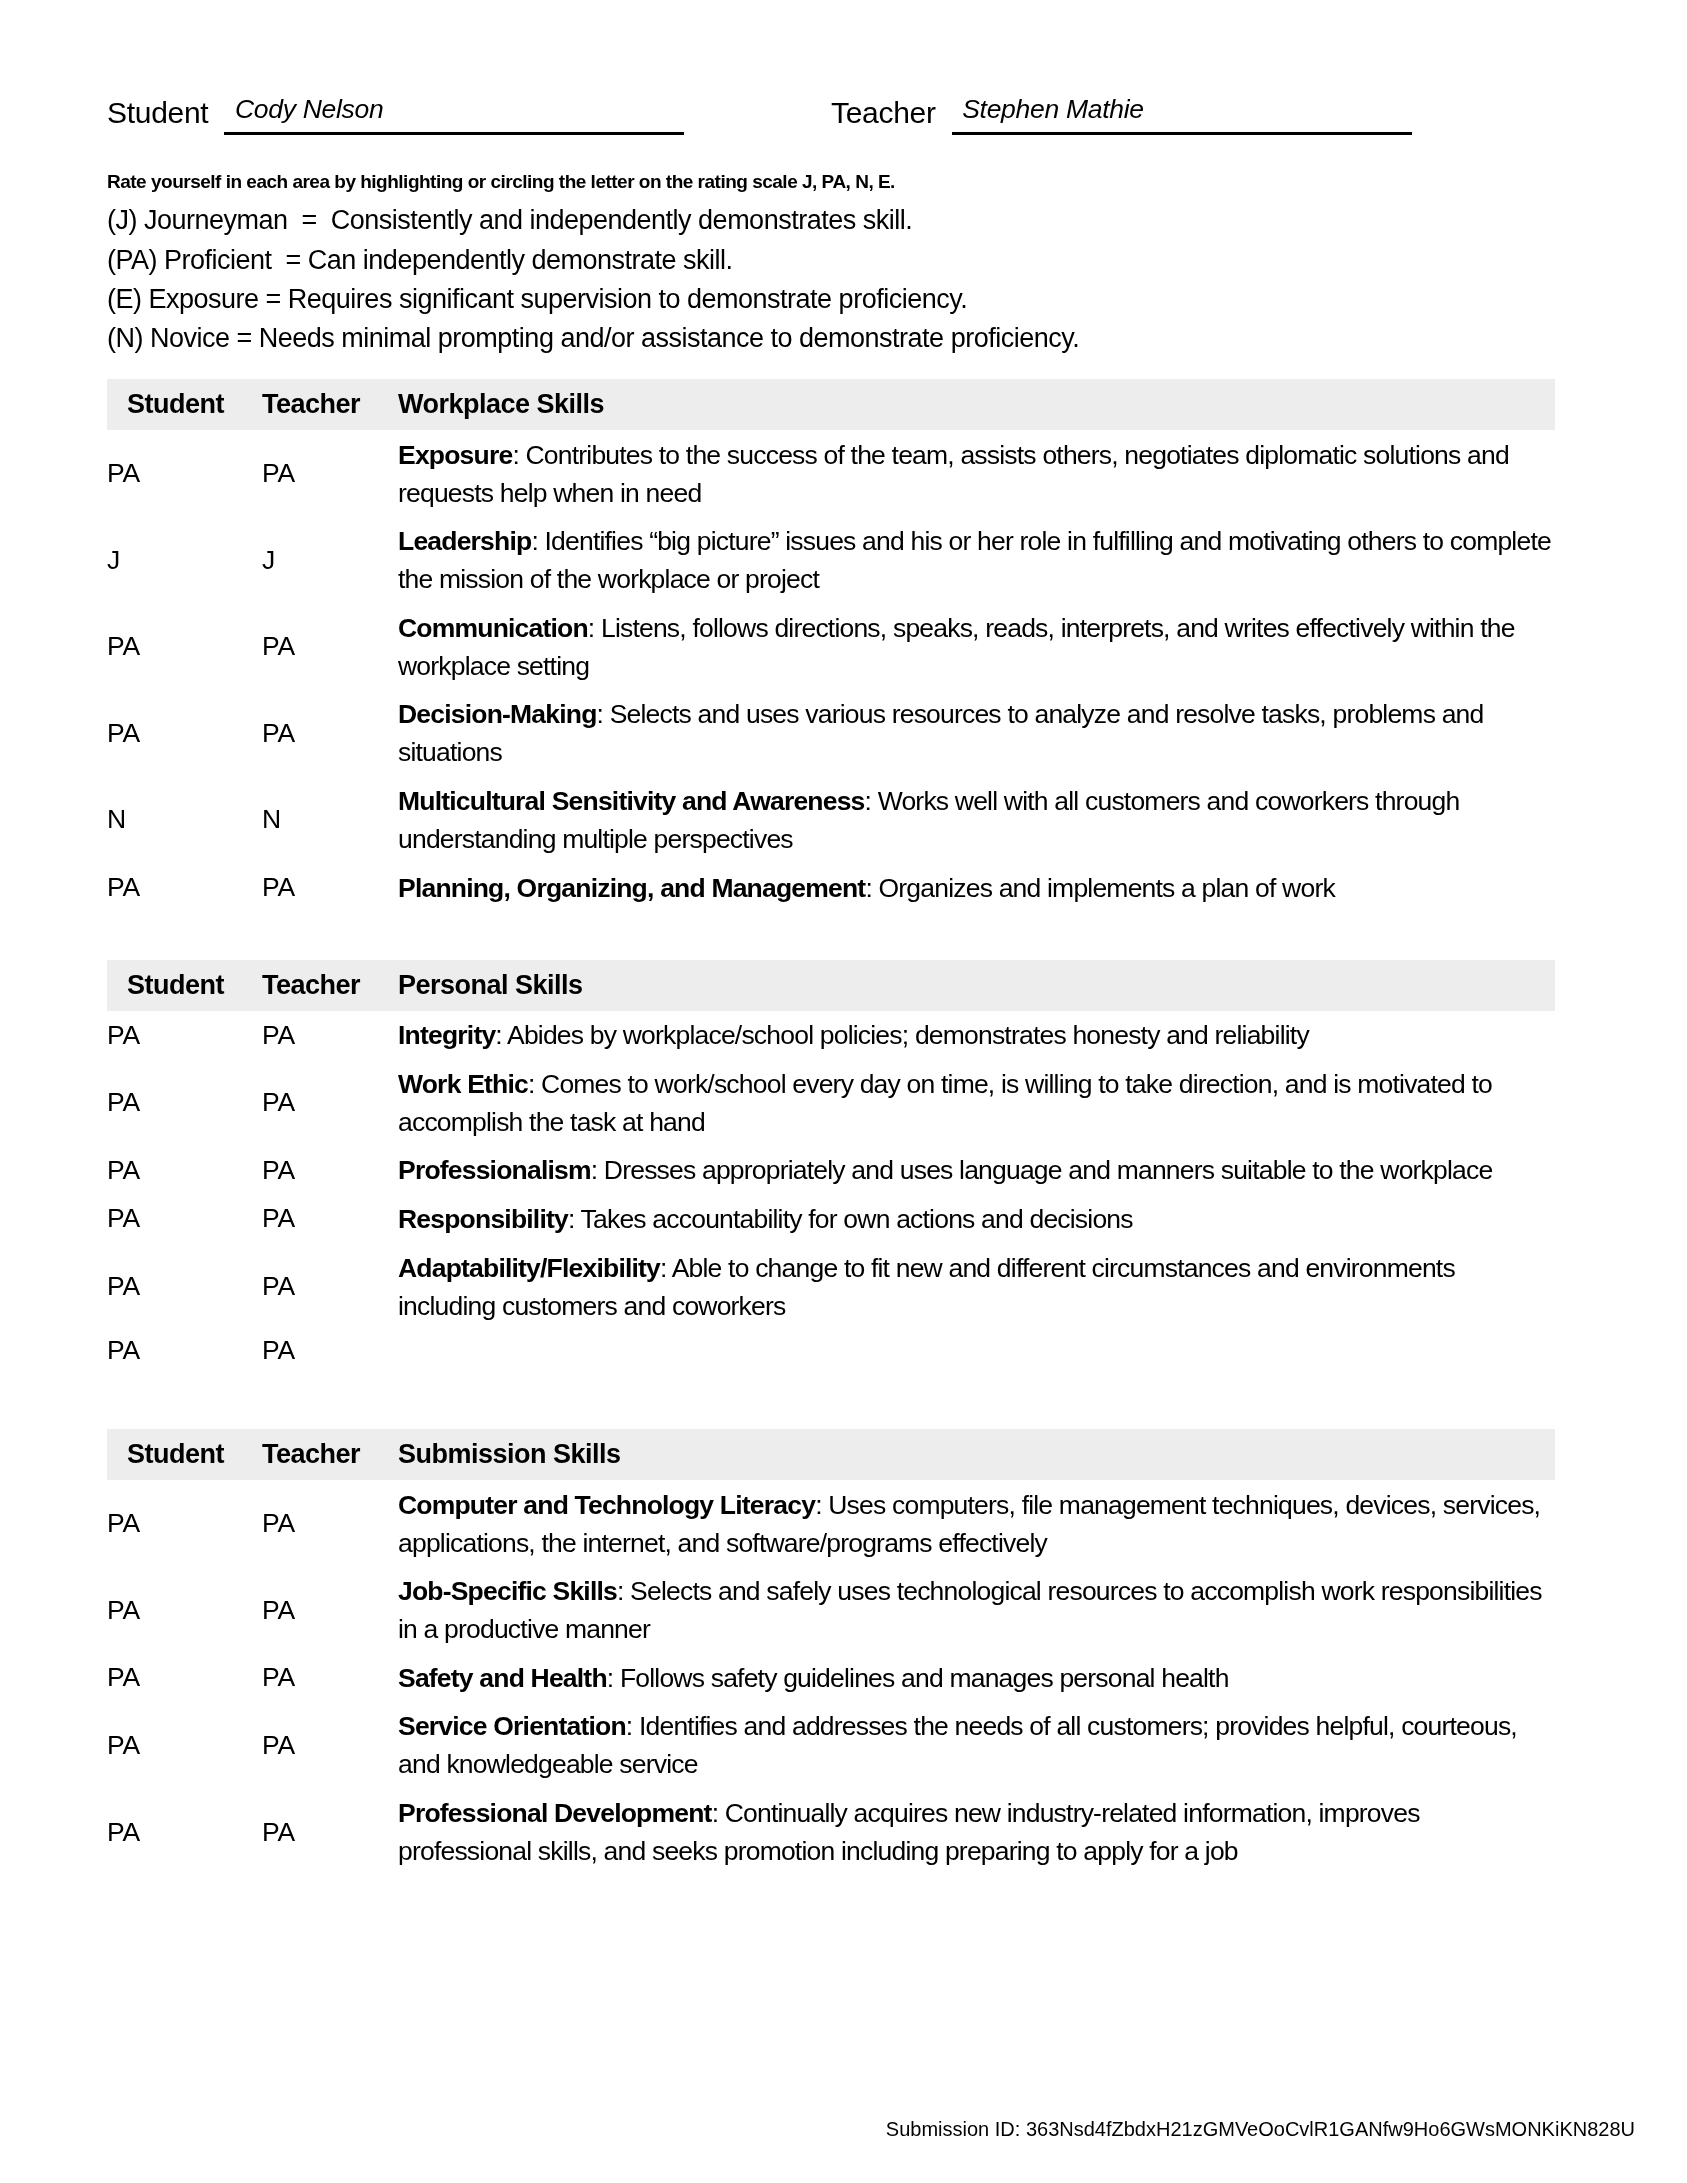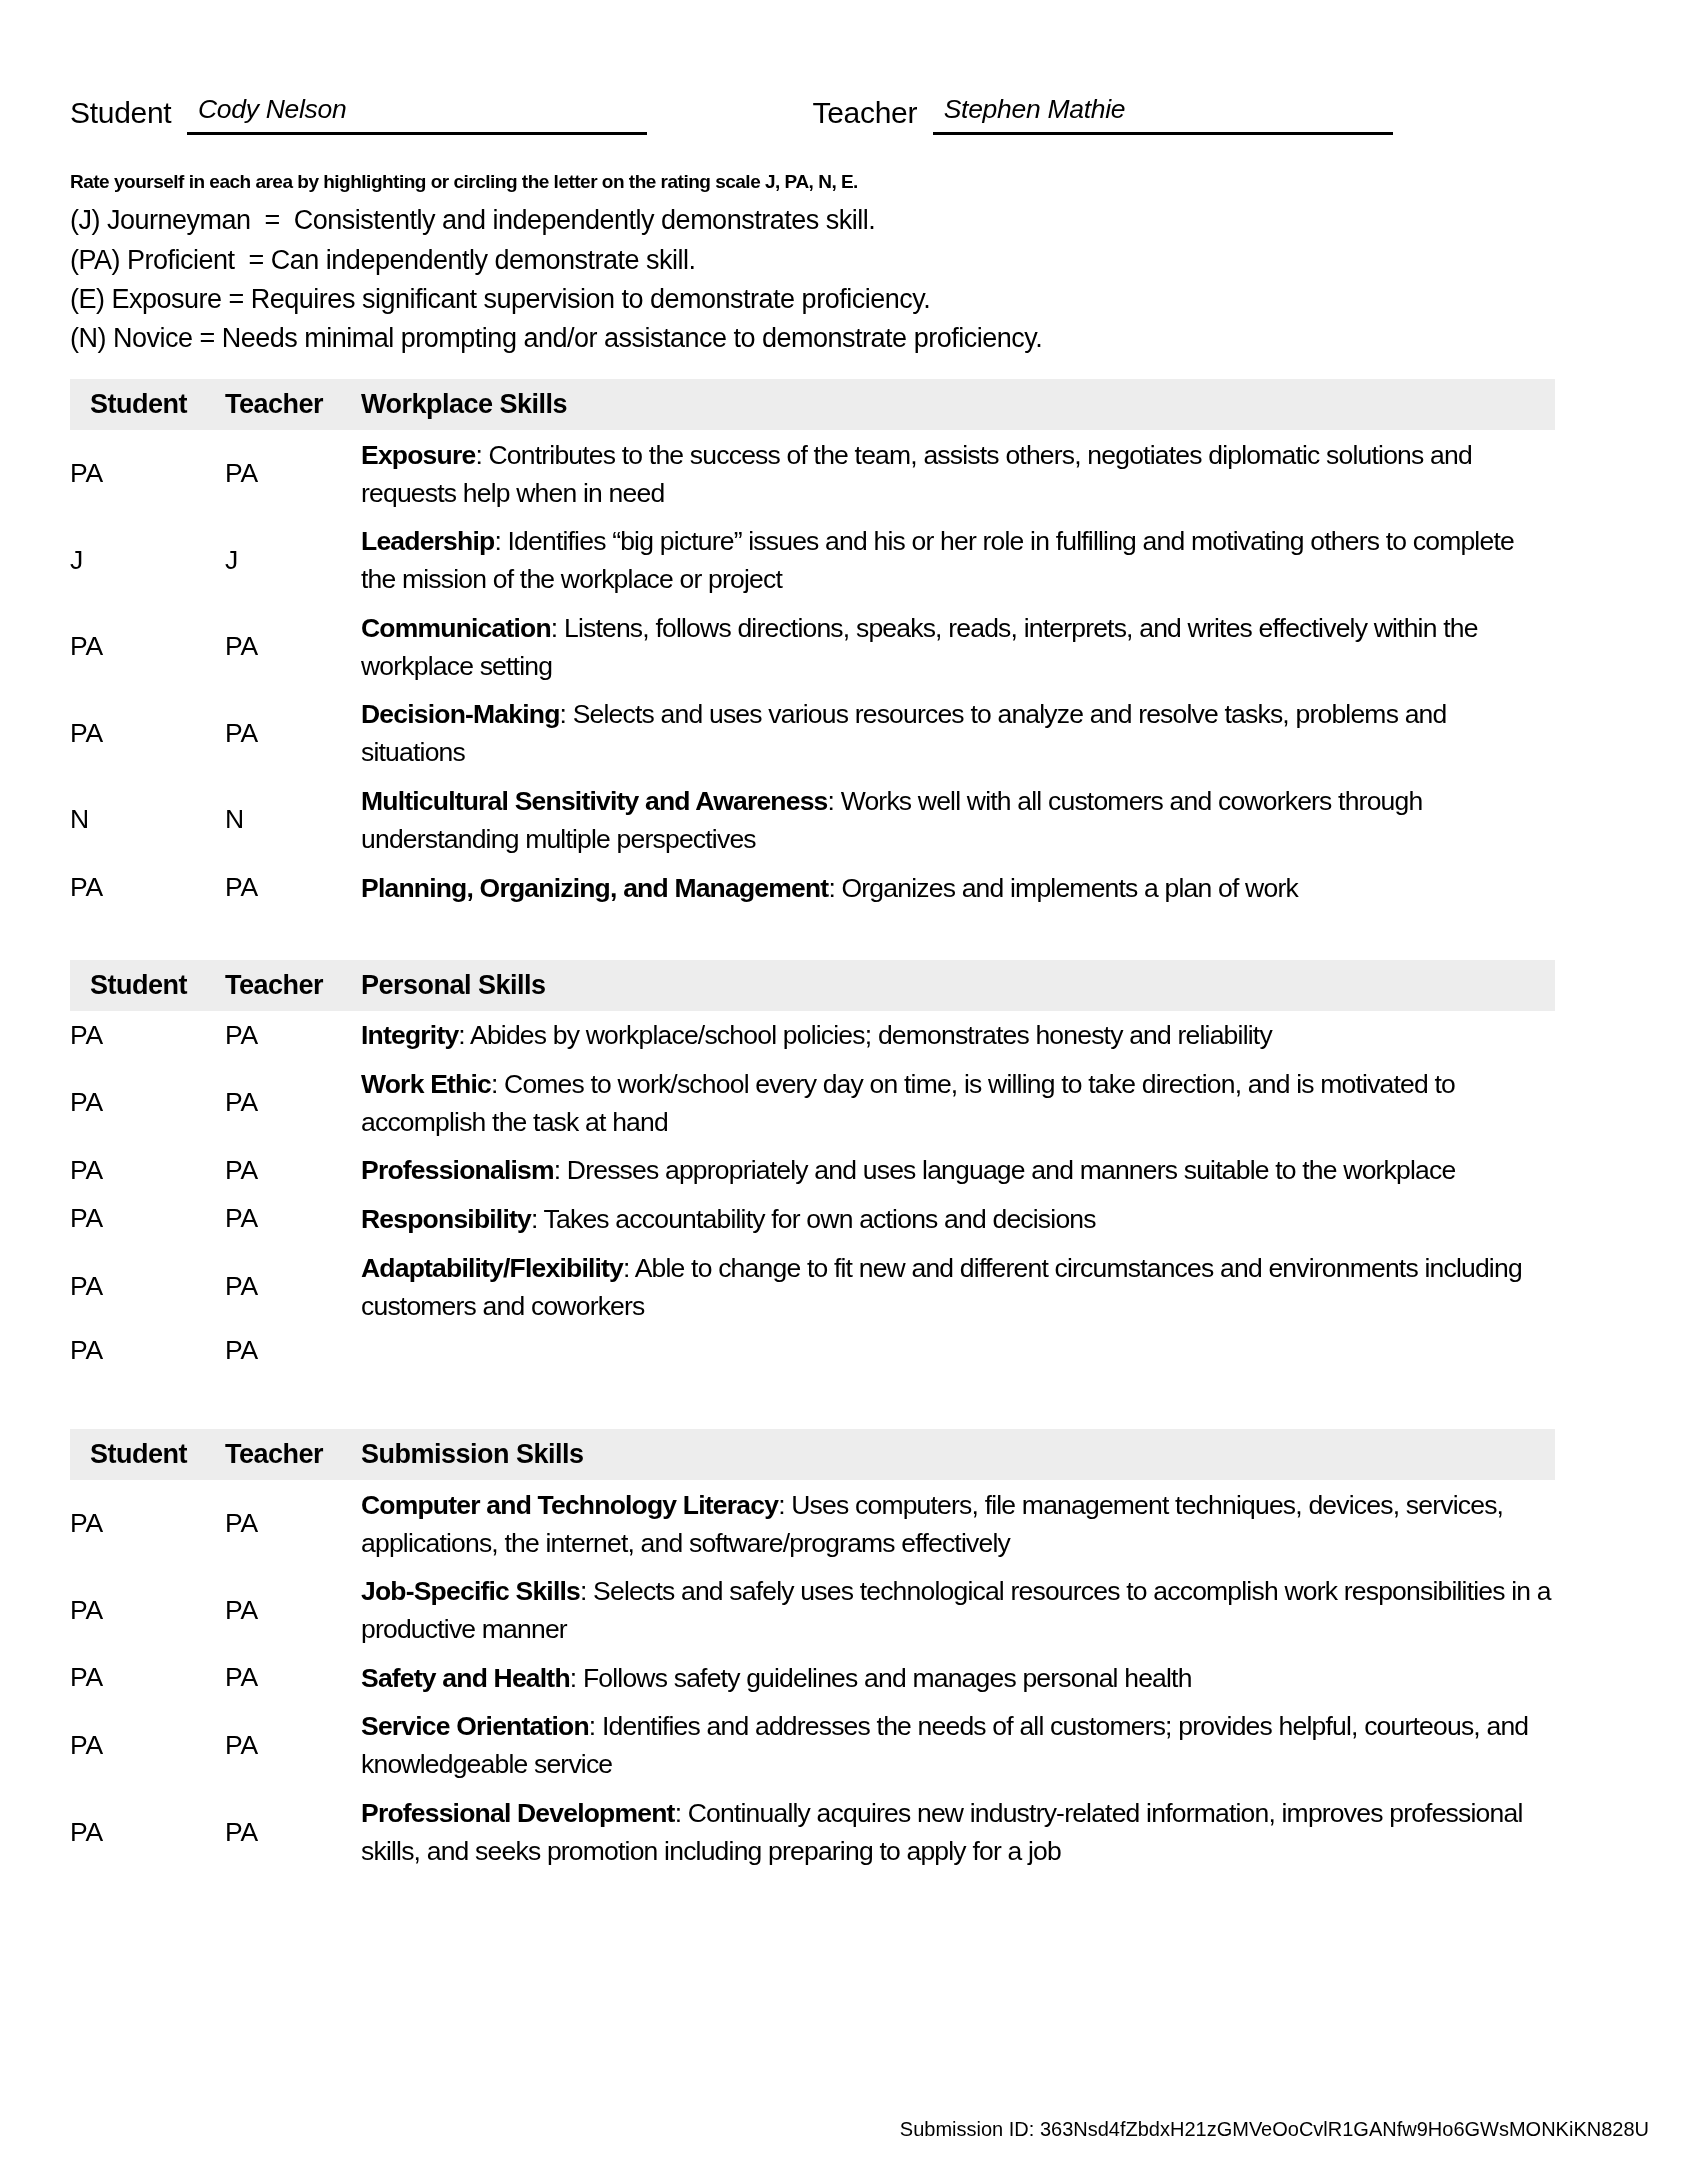--- a/index.html
+++ b/index.html
@@ -4,21 +4,21 @@
 <style>
   * { box-sizing: border-box; }
   html, body { margin: 0; padding: 0; background: #ffffff; }
   .page {
     position: relative;
     width: 1687px;
     height: 2150px;
     background: #ffffff;
     color: #000000;
     font-family: "Liberation Sans", sans-serif;
-    padding: 96px 132px 0 70px;
+    padding: 96px 132px 0 107px;
     overflow: hidden;
   }
 
   
   .name-row { display: flex; }
   .name-block { flex: 1 1 50%; display: flex; align-items: flex-end; }
   .name-label { font-size: 30px; line-height: 1; padding-bottom: 6.6px; margin-right: 16px; letter-spacing: -0.3px; }
   .name-line {
     width: 460px;
     border-bottom: 3.3px solid #000;
@@ -49,21 +49,21 @@
     font-size: 27px;
     letter-spacing: -0.5px;
   }
   .h-student { padding-left: 20px; }
   .trow { display: grid; grid-template-columns: 155px 136px 1fr; padding: 5.3px 0; }
   .rating { font-size: 26.5px; letter-spacing: -0.3px; display: flex; align-items: center; }
   .desc { font-size: 26.5px; line-height: 38px; letter-spacing: -0.8px; padding-right: 2.6px; }
   .desc strong { letter-spacing: -0.8px; }
 
   
-  .footer { position: absolute; right: 38px; bottom: 9.3px; font-size: 20px; letter-spacing: 0; }
+  .footer { position: absolute; right: 52px; bottom: 9.3px; font-size: 20px; letter-spacing: 0; }
 </style>
 </head>
 <body>
 
 <div class="page">
 
   <div class="name-row">
     <div class="name-block">
       <span class="name-label">Student</span>
       <span class="name-line">Cody Nelson</span>

